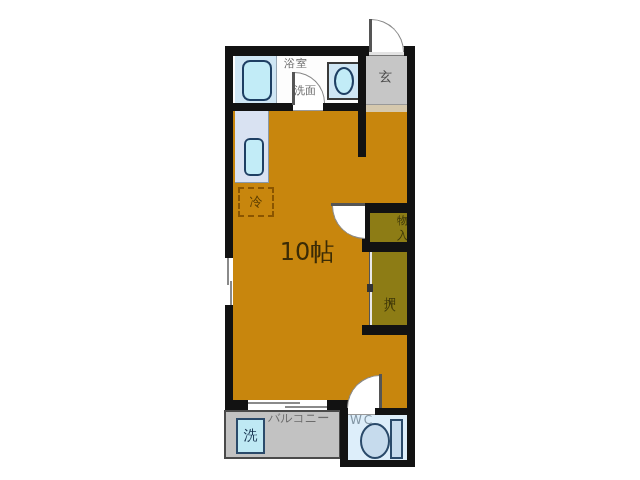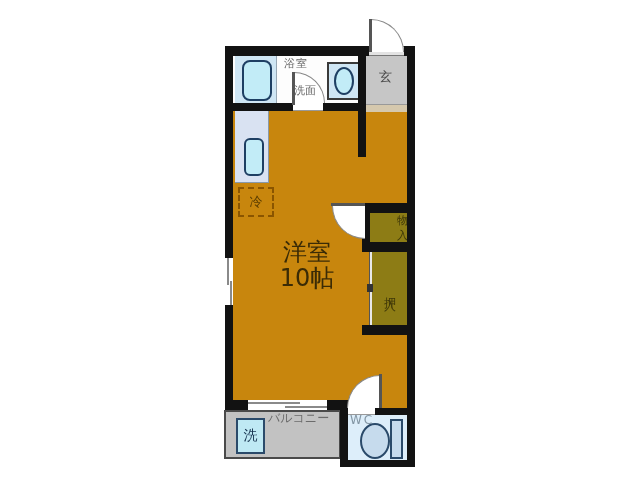--- a/index.html
+++ b/index.html
@@ -106,17 +106,16 @@
   <div class="leaf" style="left:331px;top:203px;width:34px;height:3px;"></div>
 
   <div class="door" style="left:347px;top:375px;width:33px;height:33px;border-radius:100% 0 0 0;border-top:1.5px solid #888;border-left:1.5px solid #888;"></div>
   <div class="leaf" style="left:379px;top:374px;width:3px;height:34px;"></div>
 
   <div class="label" style="left:284px;top:58px;color:#666;letter-spacing:1px;text-align:center;">浴室</div>
   <div class="label" style="left:294px;top:85px;color:#666;z-index:5;">洗面</div>
   <div class="label" style="left:379px;top:70px;font-size:13px;color:#4a4a4a;">玄</div>
 
   <div class="abs" style="left:272px;top:240px;width:70px;text-align:center;color:#3a2b06;font-size:24px;line-height:1.08;">
-    <div>洋室</div>
     <div>10帖</div>
   </div>
 
 </div>
 
 </body></html>

